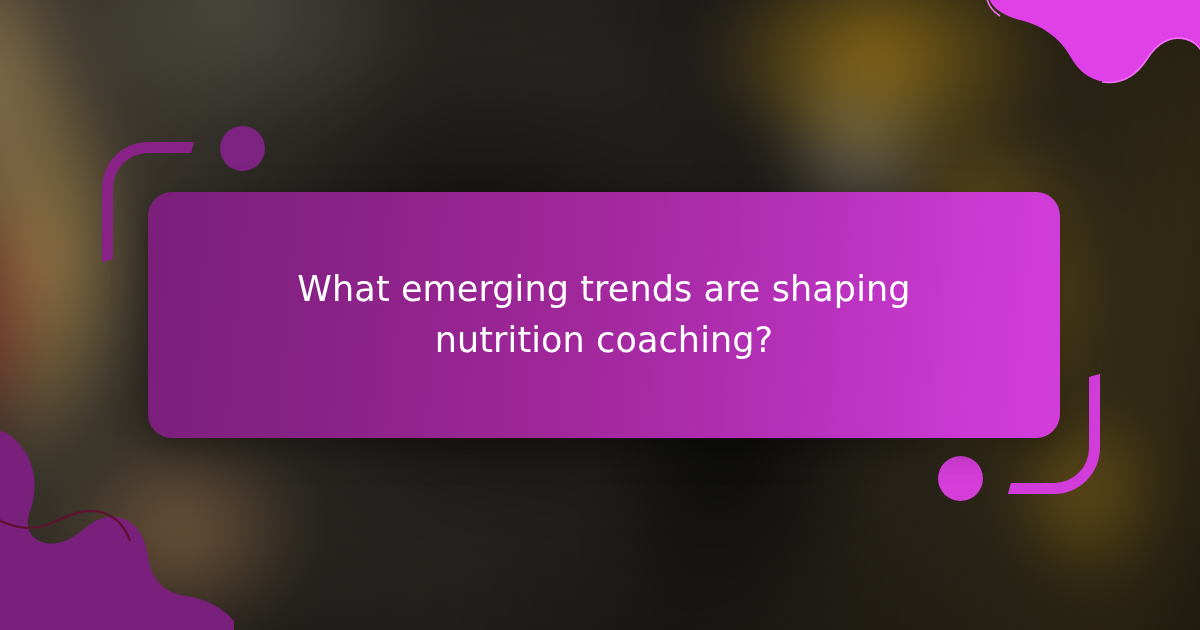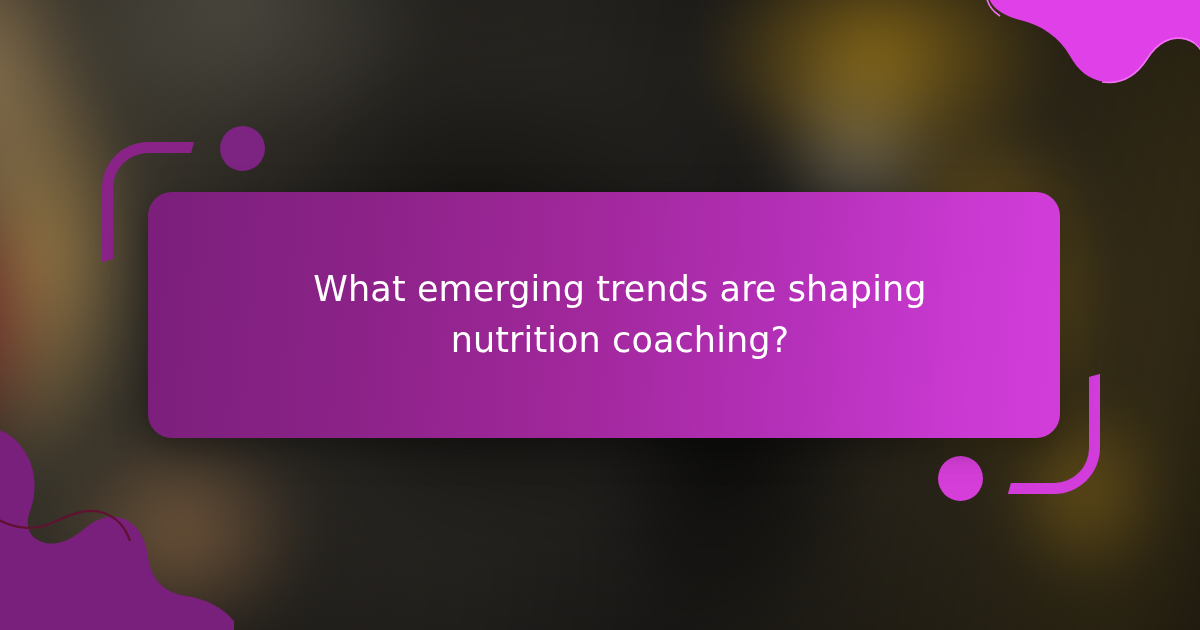--- a/index.html
+++ b/index.html
@@ -74,21 +74,21 @@
   
   .card {
     position:absolute;
     left:148px; top:192px;
     width:912px; height:246px;
     border-radius:24px;
     background:linear-gradient(95deg, #7B1F7B 0%, #8A2287 22%, #A0279A 46%, #B430B8 70%, #CB3AD3 90%, #D23DDA 100%);
     box-shadow:0 10px 34px rgba(0,0,0,0.34);
     display:flex;
     align-items:center;
-    justify-content:flex-end;
+    justify-content:center;
     padding:26px 60px;
   }
 
   .quote-text {
     color:#FFFFFF;
     font-family:"DejaVu Sans", sans-serif;
     font-size:35px;
     font-weight:400;
     line-height:1.47;
     text-align:center;

